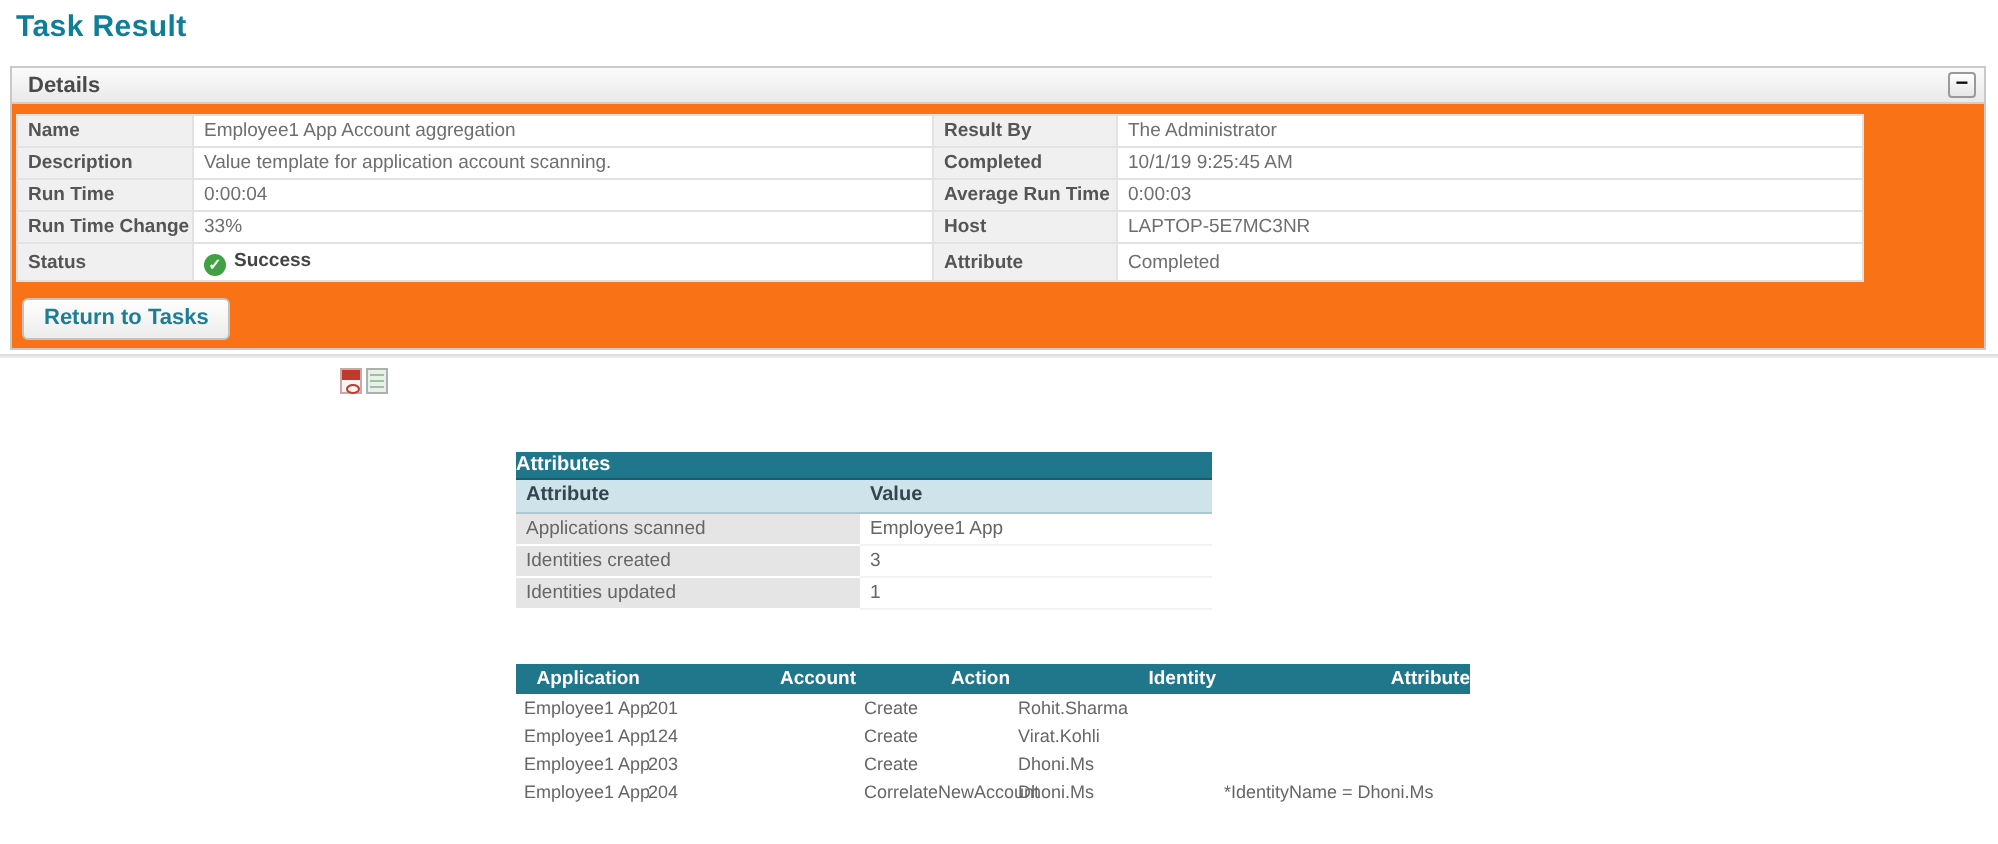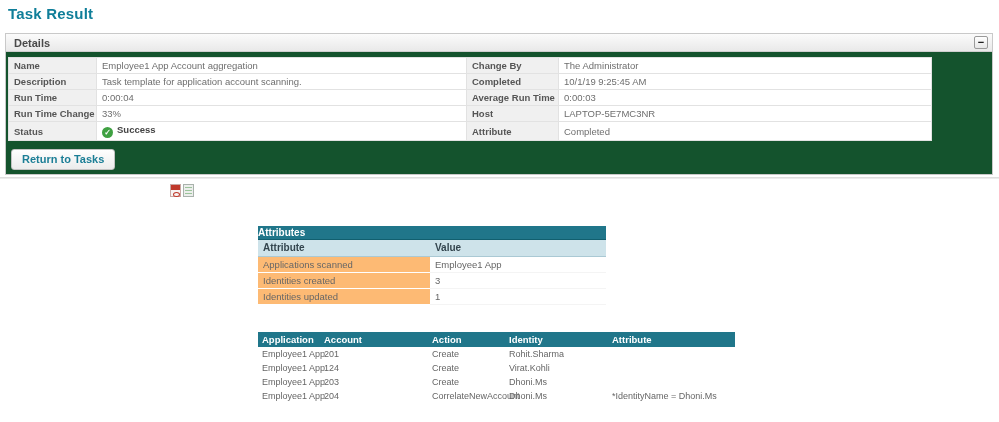--- a/index.html
+++ b/index.html
@@ -5,21 +5,21 @@
   * { margin:0; padding:0; box-sizing:border-box; }
   html,body { width:999px; height:422px; background:#fff; overflow:hidden;
               font-family:"Liberation Sans", sans-serif; }
   body { position:relative; }
 
   .page-title { position:absolute; left:8px; top:5px; font-size:15px; font-weight:bold;
                 color:#0f7e99; letter-spacing:0.2px; }
 
   
   .panel { position:absolute; left:5px; top:33px; width:988px; border:1px solid #c9c9c9;
-           background:#14532d; }
+           background:#f97316; }
   .panel-header { height:18px; background:linear-gradient(#fbfbfb,#e9e9e9);
                   border-bottom:1px solid #cfcfcf; position:relative; }
   .panel-header-title { font-size:11px; font-weight:bold; color:#4a4a4a;
                         line-height:18px; padding-left:8px; }
   .collapse-btn { position:absolute; right:4px; top:2px; width:14px; height:13px;
                   background:linear-gradient(#ffffff,#e6e6e6); border:1px solid #9a9a9a;
                   border-radius:2px; font-size:11px; font-weight:bold; color:#111;
                   line-height:10px; text-align:center; cursor:pointer; }
 
   table.details { border-collapse:collapse; table-layout:fixed; width:923px;
@@ -57,28 +57,28 @@
   
   .attrs { position:absolute; left:258px; top:226px; width:348px;
            border-collapse:collapse; table-layout:fixed; }
   .attrs td, .attrs th { padding:0 0 0 5px; text-align:left; vertical-align:middle; }
   .attrs .band td { background:#20768a; color:#fff; font-size:10px; font-weight:bold;
                     text-align:left; height:13px; border-bottom:1px solid #115f6f;
                     padding:0; }
   .attrs .cols th { background:#cee3ea; color:#33454e; font-size:10px; font-weight:bold;
                     height:17px; border-bottom:1px solid #aac9d4; }
   .attrs tr.r td { height:16px; font-size:9.5px; color:#666; }
-  .attrs tr.r td.a { background:#fdba74; border-bottom:1px solid #fff; }
+  .attrs tr.r td.a { background:#e5e5e5; border-bottom:1px solid #fff; }
   .attrs tr.r td.v { background:#fff; border-bottom:1px solid #f4f4f4; }
 
   
   .records { position:absolute; left:258px; top:332px; width:477px;
              border-collapse:collapse; table-layout:fixed; }
   .records th { background:#20768a; color:#fff; font-size:9.5px; font-weight:bold;
-                height:15px; text-align:left; padding:0 0 0 4px; vertical-align:middle;
+                height:15px; text-align:right; padding:0 0 0 4px; vertical-align:middle;
                 white-space:nowrap; }
   .records td { height:14px; font-size:9px; color:#666; padding:0 0 0 4px;
                 vertical-align:middle; white-space:nowrap; }
 </style>
 </head>
 <body>
 
 <div class="page-title">Task Result</div>
 
 <div class="panel">
@@ -91,26 +91,26 @@
     <colgroup>
         <col style="width:88px">
         <col style="width:370px">
         <col style="width:92px">
         <col style="width:373px">
       </colgroup>
     <tbody>
         <tr>
       <td class="lbl">Name</td>
       <td class="val">Employee1 App Account aggregation</td>
-      <td class="lbl">Change By</td>
+      <td class="lbl">Result By</td>
       <td class="val">The Administrator</td>
     </tr>
     <tr>
       <td class="lbl">Description</td>
-      <td class="val">Task template for application account scanning.</td>
+      <td class="val">Value template for application account scanning.</td>
       <td class="lbl">Completed</td>
       <td class="val">10/1/19 9:25:45 AM</td>
     </tr>
     <tr>
       <td class="lbl">Run Time</td>
       <td class="val">0:00:04</td>
       <td class="lbl">Average Run Time</td>
       <td class="val">0:00:03</td>
     </tr>
     <tr>

